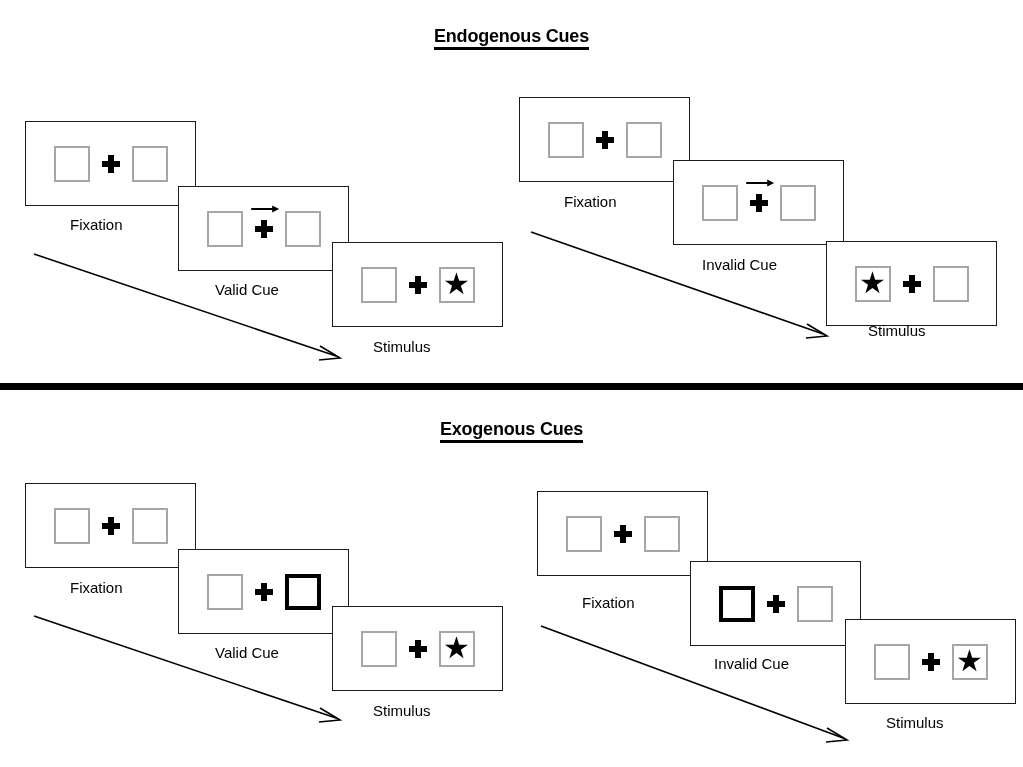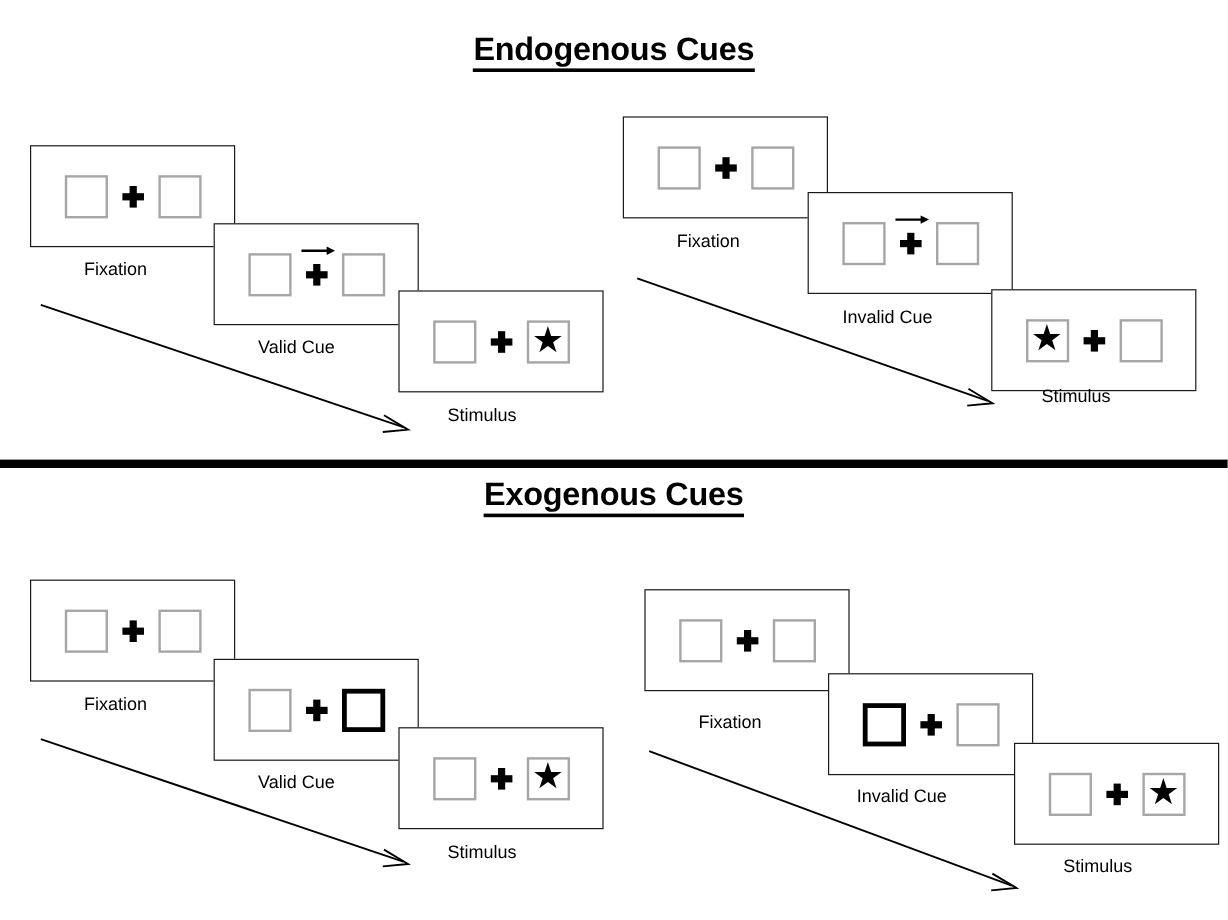--- a/index.html
+++ b/index.html
@@ -15,21 +15,21 @@
     font-family: "Liberation Sans", sans-serif;
     color: #000000;
   }
 
   
   .section-title {
     position: absolute;
     left: 0;
     width: 1023px;
     text-align: center;
-    font-size: 27px;
+    font-size: 18px;
     font-weight: bold;
     letter-spacing: -0.2px;
   }
   .section-title span {
     border-bottom: 3px solid #000;
     padding-bottom: 1px;
   }
 
   
   .divider {
@@ -217,21 +217,21 @@
 </div>
 <div class="caption" style="left:868px; top:322px;">Stimulus</div>
 
 <svg class="timeline" style="left:527px; top:226px; width:310px; height:120px;" viewBox="0 0 310 120">
   <line x1="4" y1="6" x2="296" y2="108" stroke="#000" stroke-width="1.6"></line>
   <polyline points="280,98 300,110 279,112" fill="none" stroke="#000" stroke-width="1.6"></polyline>
 </svg>
 
 <div class="divider" style="top:383px;"></div>
 
-<div class="section-title" style="top:397px;">
+<div class="section-title" style="top:419px;">
   <span>Exogenous Cues</span>
 </div>
 
 <div class="frame" style="left:25px; top:483px; width:171px; height:85px;">
   <div class="frame-inner">
     <div class="placebox"></div>
     <div class="cross">
       <div class="cross-glyph"></div>
     </div>
     <div class="placebox"></div>

